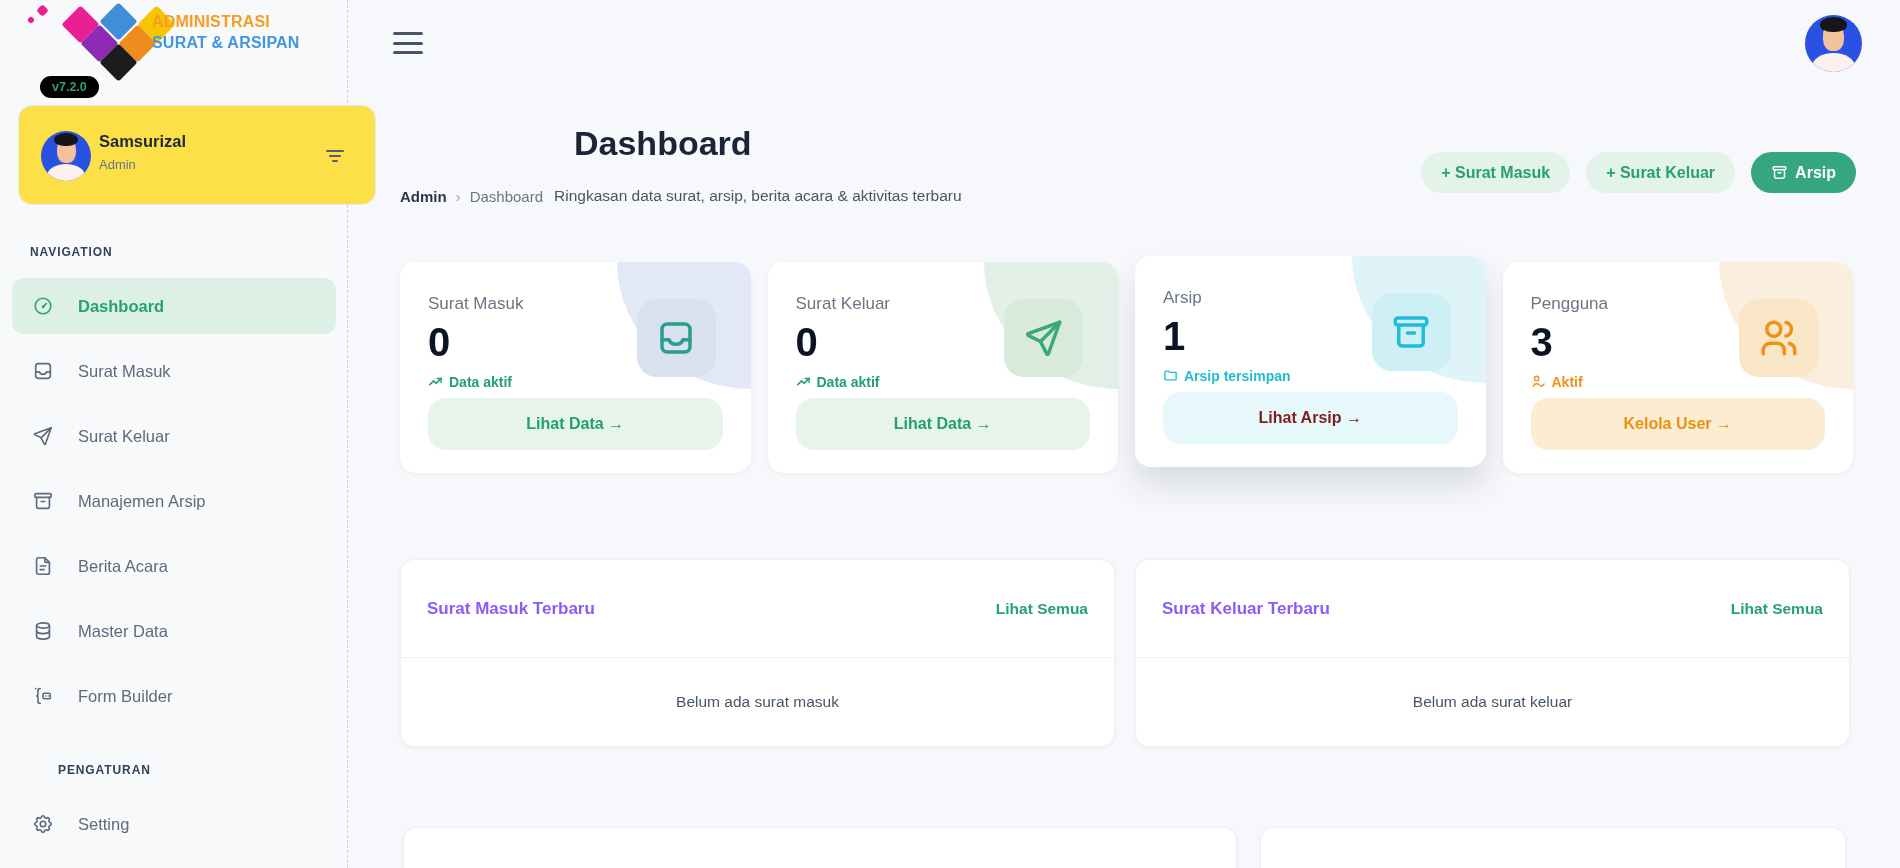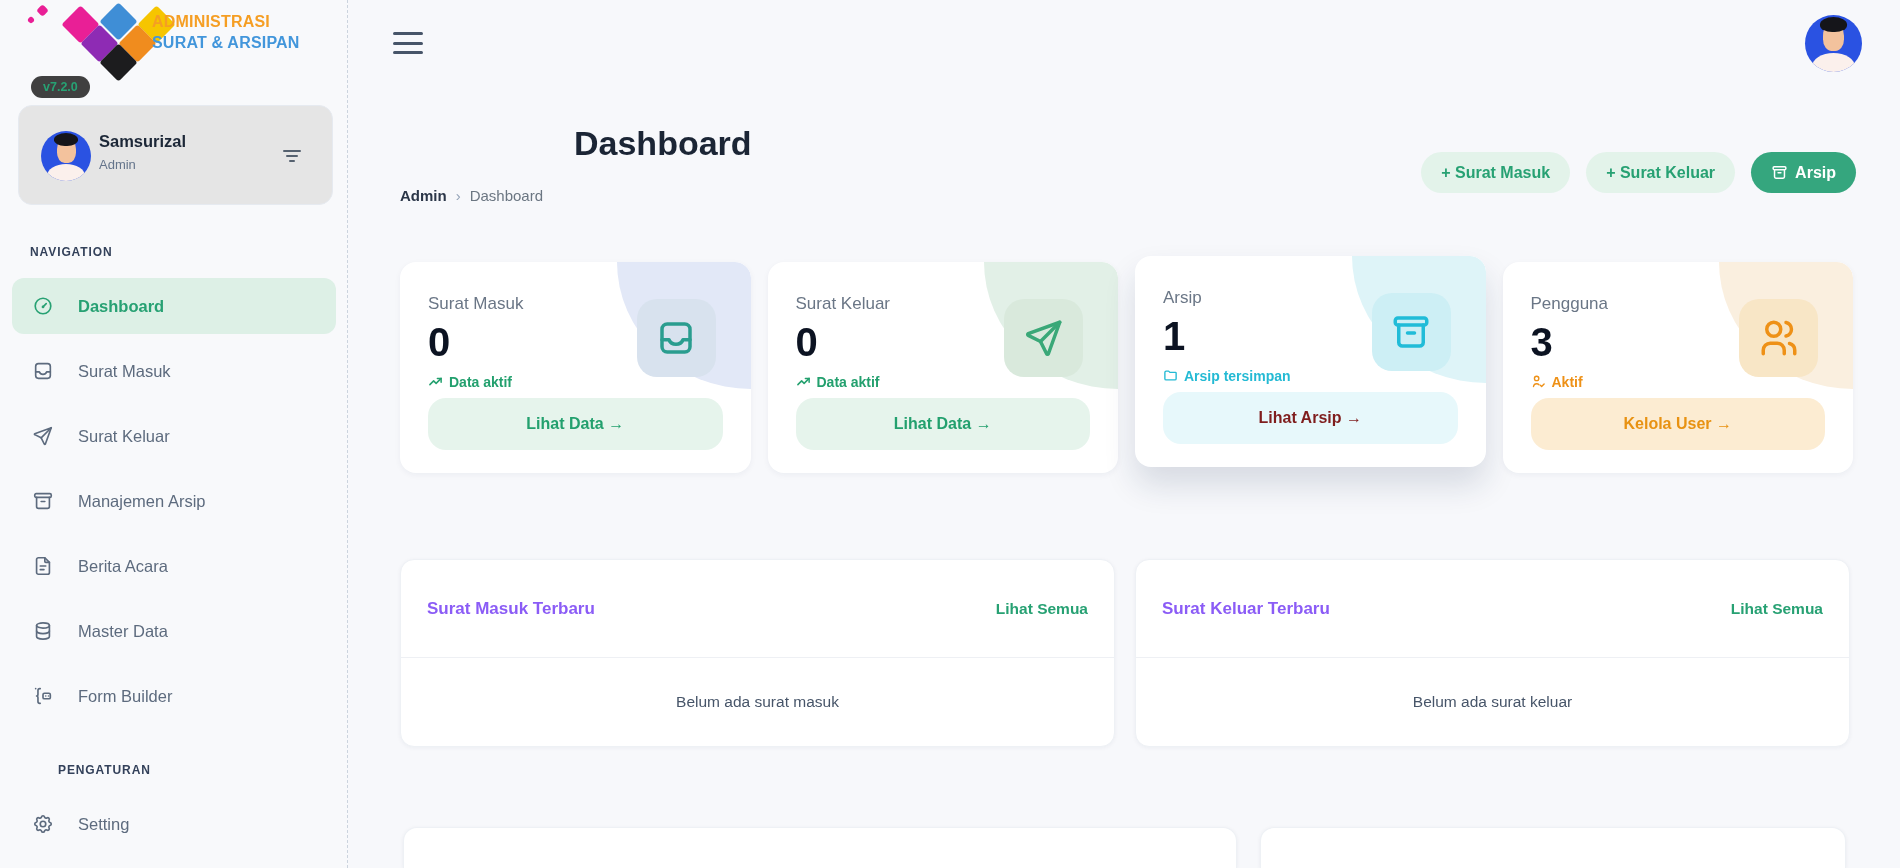--- a/index.html
+++ b/index.html
@@ -16,24 +16,24 @@
   .d-blue   { left:79px; top:8px;  width:27px; height:27px; background:#3f8ed6; }
   .d-yellow { left:117px; top:11px; width:27px; height:27px; background:#f6c500; }
   .d-purple { left:60px; top:30px; width:27px; height:27px; background:#8e2bb4; }
   .d-orange { left:98px; top:30px; width:27px; height:27px; background:#f08c1e; }
   .d-black  { left:79px; top:49px; width:27px; height:27px; background:#1c1c1e; }
   .d-dot1   { left:12px; top:6px;  width:9px;  height:9px;  background:#e91f96; }
   .d-dot2   { left:2px;  top:17px; width:6px;  height:6px;  background:#e91f96; }
   .logo-text { position:absolute; left:152px; top:11px; line-height:21px; font-weight:800; font-size:16px; letter-spacing:.2px; }
   .logo-line1 { color:#f59e23; }
   .logo-line2 { color:#4296db; }
-  .version-pill { position:absolute; left:31px; top:76px; background:#404040; color:#27a173;
+  .version-pill { position:absolute; left:40px; top:76px; background:#000000; color:#27a173;
                   font-size:12.5px; font-weight:700; padding:4px 12px; border-radius:12px; }
-  .user-card { position:absolute; left:18px; top:105px; width:315px; height:100px;
-               background:#e5e5e5; border:1px solid #e6eaf0; border-radius:14px;padding-left:26px; }
+  .user-card { position:absolute; left:18px; top:105px; width:358px; height:100px;
+               background:#fde047; border:1px solid #e6eaf0; border-radius:14px;padding-left:26px; }
   .avatar { position:relative; border-radius:50%; overflow:hidden; background:#2a52e2; }
   .avatar .shirt { position:absolute; left:12%; bottom:-14%; width:76%; height:48%;
                    background:#fbf0ec; border-radius:50% 50% 0 0; }
   .avatar .head { position:absolute; left:31%; top:12%; width:38%; height:52%;
                   background:#f3c29d; border-radius:46% 46% 40% 40%; }
   .avatar .hair { position:absolute; left:26%; top:4%; width:48%; height:26%;
                   background:#15151a; border-radius:50% 50% 45% 45%; }
   .user-avatar { position:absolute; left:22px; top:25px; width:50px; height:50px; }
   .user-name { position:absolute; left:80px; top:26px; font-size:16.5px; font-weight:700; color:#1c2737; }
   .user-role { position:absolute; left:80px; top:51px; font-size:13px; color:#64748b; }
@@ -267,20 +267,21 @@
     <div class="shirt"></div>
       <div class="head"></div>
       <div class="hair"></div>
   </div>
 
   <h1 class="page-title">Dashboard</h1>
   <div class="breadcrumb">
     <span class="crumb-root">Admin</span>
     <span class="crumb-sep">›</span>
     <span class="crumb-current">Dashboard</span>
+    <span class="crumb-desc">Ringkasan data surat, arsip, berita acara &amp; aktivitas terbaru</span>
   </div>
 
   <div class="header-actions">
     <button class="hbtn hbtn-light">+ Surat Masuk</button>
     <button class="hbtn hbtn-light">+ Surat Keluar</button>
     <button class="hbtn hbtn-solid">
       <span class="bicon">
         <svg viewBox="0 0 24 24" fill="none" stroke="currentColor" stroke-width="2.1" stroke-linecap="round" stroke-linejoin="round">
           <rect x="3" y="4" width="18" height="4" rx="1.5"></rect>
             <path d="M5 8v10a2 2 0 002 2h10a2 2 0 002-2V8"></path>

